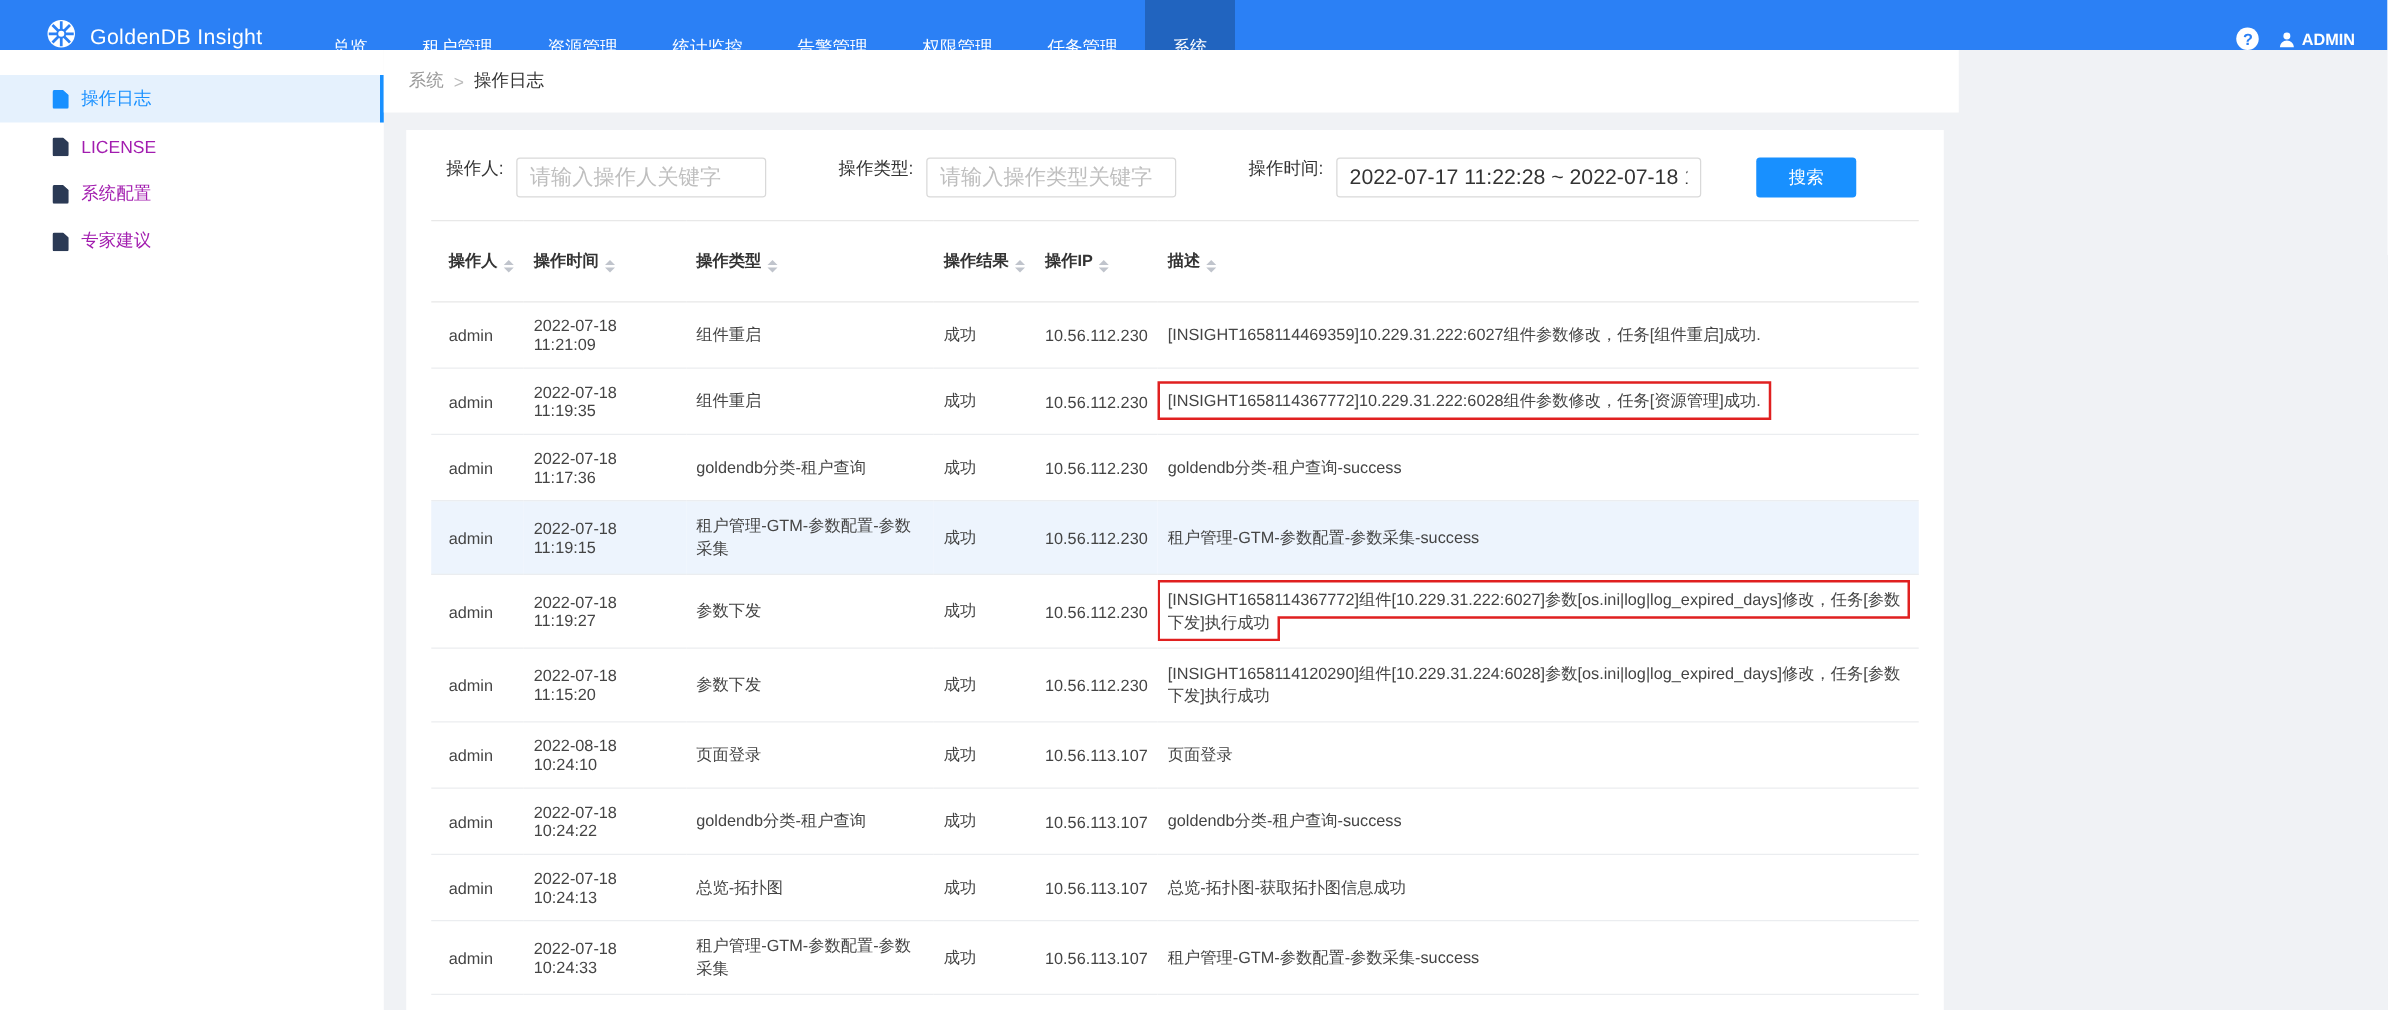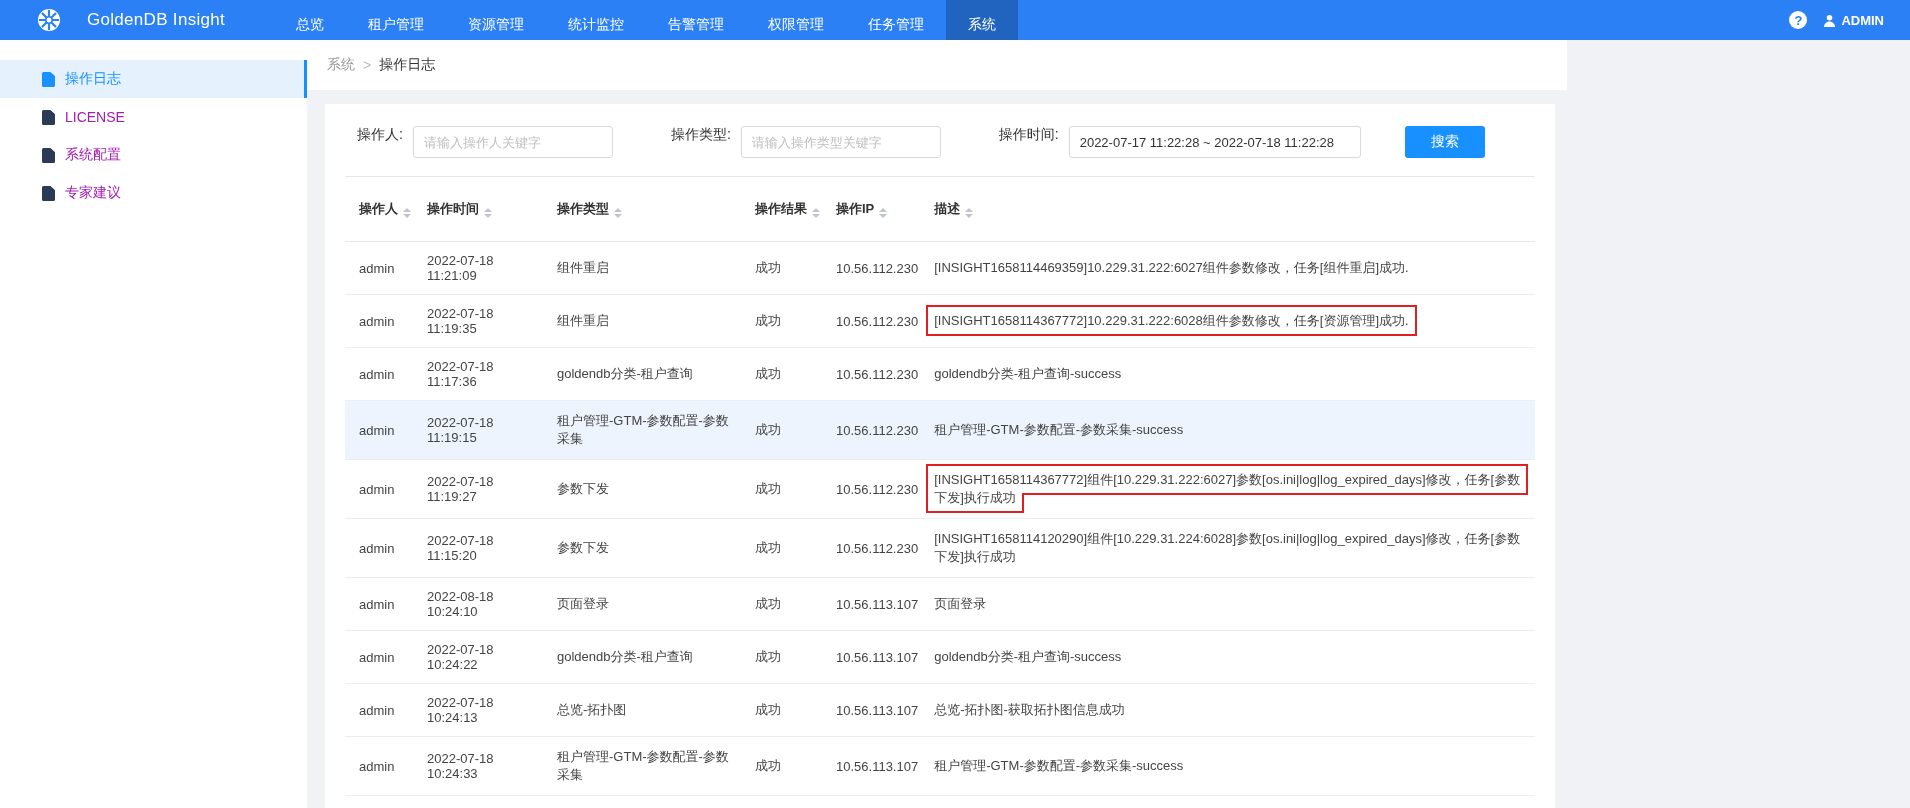--- a/index.html
+++ b/index.html
@@ -4,25 +4,25 @@
 <style>
   * { box-sizing: border-box; margin: 0; padding: 0; }
   html,body { width:1910px; height:808px; overflow:hidden; }
   body {
     font-family: "Liberation Sans", "DejaVu Sans", sans-serif;
     background:#f0f2f5; color:#333; font-size:14px;
     --accent:#1890ff; --header-bg:#2b80f5; --annotation:#e02020;
   }
 
   
-  .header { height:40px; background:var(--header-bg); display:flex; align-items:center; color:#fff;gap:15px; }
+  .header { height:40px; background:var(--header-bg); display:flex; align-items:flex-end; color:#fff; }
   .logo { margin-left:36px; display:flex; align-items:center; }
   .app-title { margin-left:10px; font-size:17px; letter-spacing:.3px; }
   .top-nav { display:flex; margin-left:34px; height:40px; }
-  .nav-item { padding:4px 22px; line-height:40px; font-size:14px; cursor:pointer; white-space:nowrap; }
+  .nav-item { padding:17px 22px; line-height:40px; font-size:14px; cursor:pointer; white-space:nowrap; }
   .nav-item.active { background:rgba(0,0,0,0.22); }
   .header-right { margin-left:auto; margin-right:26px; display:flex; align-items:center; gap:16px; }
   .help-icon { width:18px; height:18px; border-radius:50%; background:#fff; color:var(--header-bg);
     font-weight:bold; font-size:13px; display:flex; align-items:center; justify-content:center; cursor:pointer; }
   .user-menu { display:flex; align-items:center; gap:5px; cursor:pointer; font-size:13px; font-weight:bold; }
 
   
   .sidebar { position:absolute; top:40px; left:0; width:307px; height:768px; background:#fff; padding-top:20px; }
   .side-item { height:38px; display:flex; align-items:center; gap:10px; padding-left:42px;
     font-size:14px; color:#a21caf; cursor:pointer; border-right:3px solid transparent; }
@@ -36,21 +36,21 @@
   .bc-parent { color:#999; cursor:pointer; }
   .bc-sep { color:#bbb; }
   .bc-current { color:#333; }
 
   .card { margin:14px 12px 0 18px; background:#fff; padding:22px 20px 24px; }
 
   
   .filters { display:flex; align-items:flex-start; margin-bottom:18px; padding:0 12px; }
   .filter-label { font-size:14px; color:#333; margin-right:10px; white-space:nowrap; }
   .filter-input { height:32px; border:1px solid #d9d9d9; border-radius:3px; padding:0 10px;
-    font-size:13px; width:200px; color:#333; outline:none; font-family:inherit; }
+    font-size:17px; width:200px; color:#333; outline:none; font-family:inherit; }
   .filter-input::placeholder { color:#bfbfbf; }
   .gap { width:58px; }
   .date-input { width:292px; }
   .search-btn { margin-left:auto; margin-right:38px; width:80px; height:32px; background:var(--accent);
     color:#fff; border:none; border-radius:3px; font-size:14px; cursor:pointer; font-family:inherit; }
 
   
   table { width:100%; border-collapse:collapse; font-size:13px; color:#444; }
   th { text-align:left; font-weight:bold; color:#333; padding:23px 8px; border-top:1px solid #e8e8e8;
     border-bottom:1px solid #e8e8e8; white-space:nowrap; cursor:pointer; }

